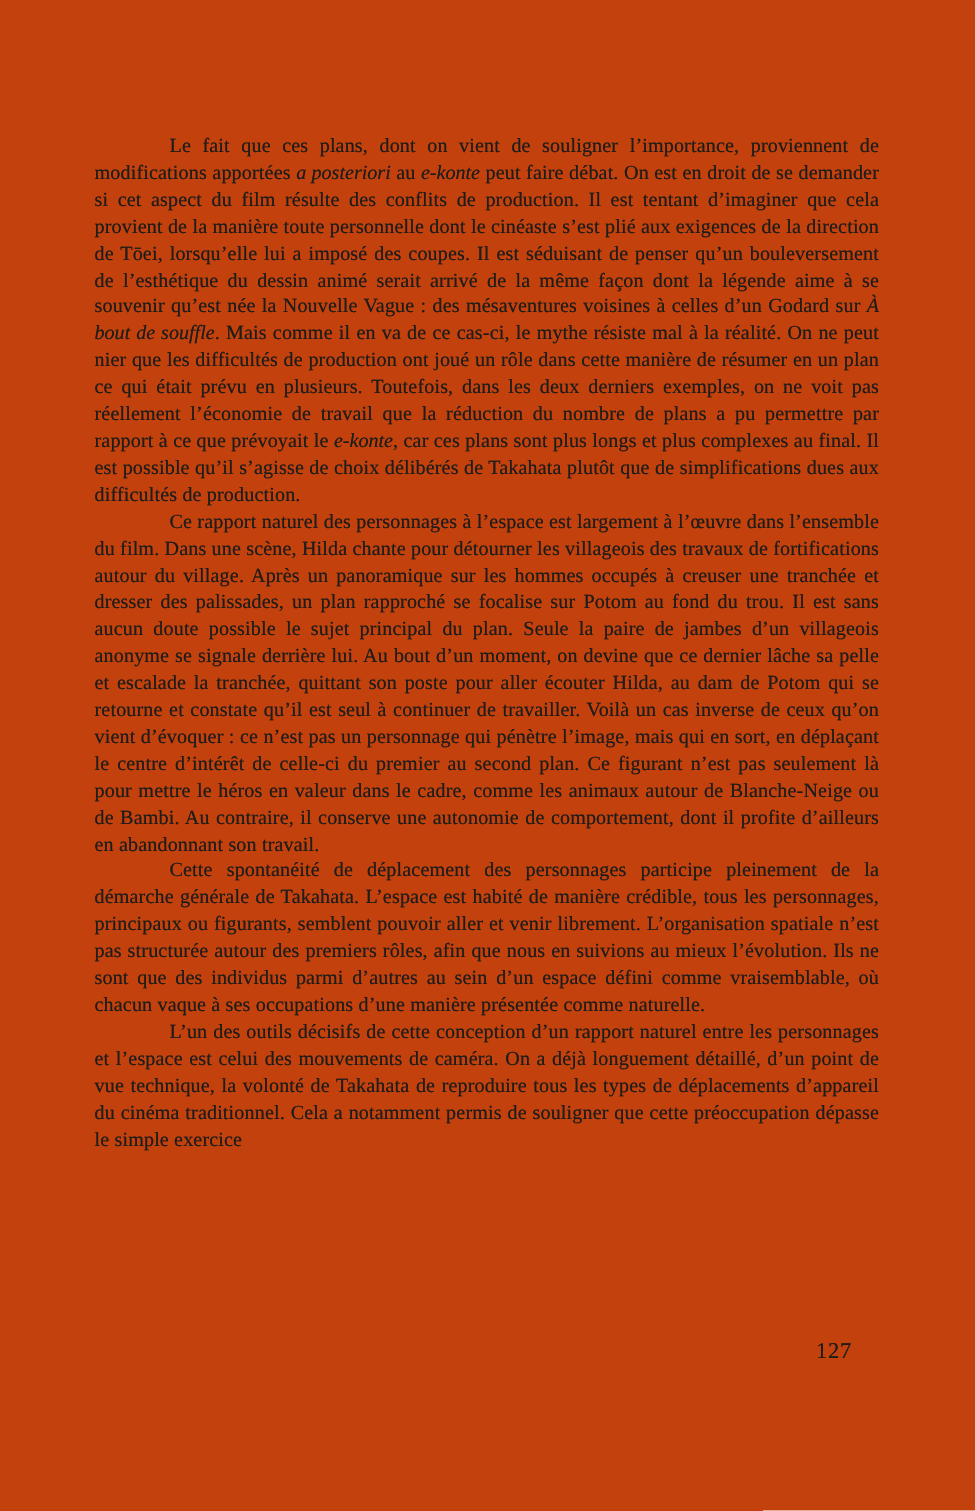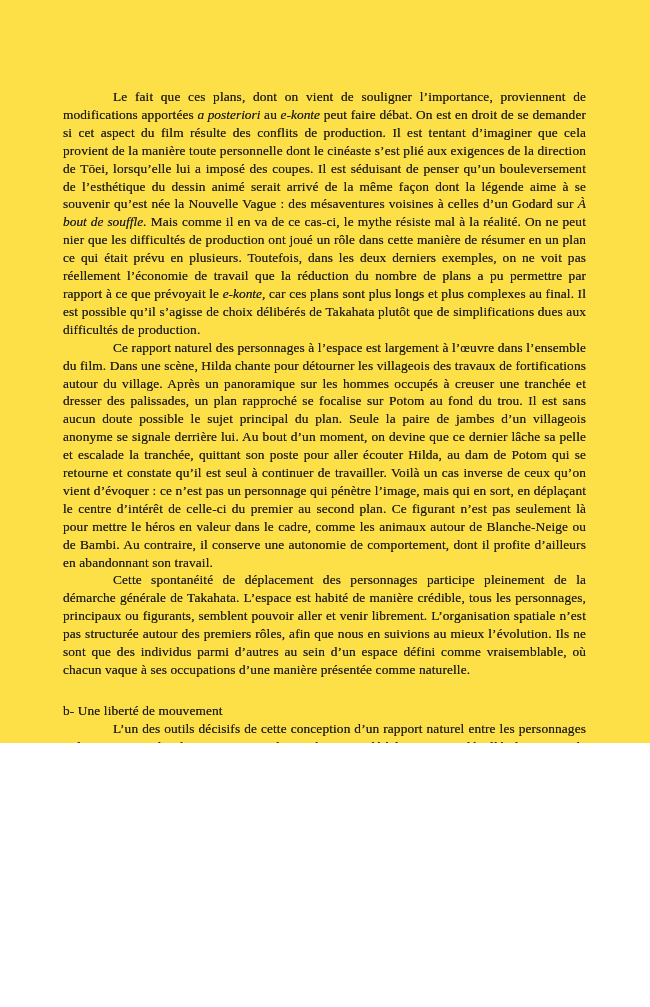--- a/index.html
+++ b/index.html
@@ -4,22 +4,22 @@
 <title>Page 127</title>
 <style>
   html, body {
     margin: 0;
     padding: 0;
     background: #ffffff;
   }
   .page {
     position: relative;
     width: 650px;
-    height: 743px;
-    background: #fde047;
+    height: 1007px;
+    background: #c2410c;
     overflow: hidden;
     font-family: "Liberation Serif", "DejaVu Serif", serif;
     color: #1f1d1b;
   }
   .text-column {
     position: absolute;
     left: 63px;
     top: 88px;
     width: 523px;
     font-size: 13.4px;
@@ -54,17 +54,16 @@
   }
 </style>
 </head>
 <body>
 
 <div class="page">
   <div class="text-column">
       <p class="paragraph"><span>Le fait que ces plans, dont on vient de souligner l’importance, proviennent de modifications apportées </span><em>a posteriori</em><span> au </span><em>e-konte</em><span> peut faire débat. On est en droit de se demander si cet aspect du film résulte des conflits de production. Il est tentant d’imaginer que cela provient de la manière toute personnelle dont le cinéaste s’est plié aux exigences de la direction de Tōei, lorsqu’elle lui a imposé des coupes. Il est séduisant de penser qu’un bouleversement de l’esthétique du dessin animé serait arrivé de la même façon dont la légende aime à se souvenir qu’est née la Nouvelle Vague : des mésaventures voisines à celles d’un Godard sur </span><em>À bout de souffle</em><span>. Mais comme il en va de ce cas-ci, le mythe résiste mal à la réalité. On ne peut nier que les difficultés de production ont joué un rôle dans cette manière de résumer en un plan ce qui était prévu en plusieurs. Toutefois, dans les deux derniers exemples, on ne voit pas réellement l’économie de travail que la réduction du nombre de plans a pu permettre par rapport à ce que prévoyait le </span><em>e-konte</em><span>, car ces plans sont plus longs et plus complexes au final. Il est possible qu’il s’agisse de choix délibérés de Takahata plutôt que de simplifications dues aux difficultés de production.</span></p>
       <p class="paragraph"><span>Ce rapport naturel des personnages à l’espace est largement à l’œuvre dans l’ensemble du film. Dans une scène, Hilda chante pour détourner les villageois des travaux de fortifications autour du village. Après un panoramique sur les hommes occupés à creuser une tranchée et dresser des palissades, un plan rapproché se focalise sur Potom au fond du trou. Il est sans aucun doute possible le sujet principal du plan. Seule la paire de jambes d’un villageois anonyme se signale derrière lui. Au bout d’un moment, on devine que ce dernier lâche sa pelle et escalade la tranchée, quittant son poste pour aller écouter Hilda, au dam de Potom qui se retourne et constate qu’il est seul à continuer de travailler. Voilà un cas inverse de ceux qu’on vient d’évoquer : ce n’est pas un personnage qui pénètre l’image, mais qui en sort, en déplaçant le centre d’intérêt de celle-ci du premier au second plan. Ce figurant n’est pas seulement là pour mettre le héros en valeur dans le cadre, comme les animaux autour de Blanche-Neige ou de Bambi. Au contraire, il conserve une autonomie de comportement, dont il profite d’ailleurs en abandonnant son travail.</span></p>
       <p class="paragraph"><span>Cette spontanéité de déplacement des personnages participe pleinement de la démarche générale de Takahata. L’espace est habité de manière crédible, tous les personnages, principaux ou figurants, semblent pouvoir aller et venir librement. L’organisation spatiale n’est pas structurée autour des premiers rôles, afin que nous en suivions au mieux l’évolution. Ils ne sont que des individus parmi d’autres au sein d’un espace défini comme vraisemblable, où chacun vaque à ses occupations d’une manière présentée comme naturelle.</span></p>
-      <h3 class="heading"><span>b- Une liberté de mouvement</span></h3>
       <p class="paragraph"><span>L’un des outils décisifs de cette conception d’un rapport naturel entre les personnages et l’espace est celui des mouvements de caméra. On a déjà longuement détaillé, d’un point de vue technique, la volonté de Takahata de reproduire tous les types de déplacements d’appareil du cinéma traditionnel. Cela a notamment permis de souligner que cette préoccupation dépasse le simple exercice</span></p>
     </div>
   <div class="page-number">127</div>
 </div>
 
 </body></html>

